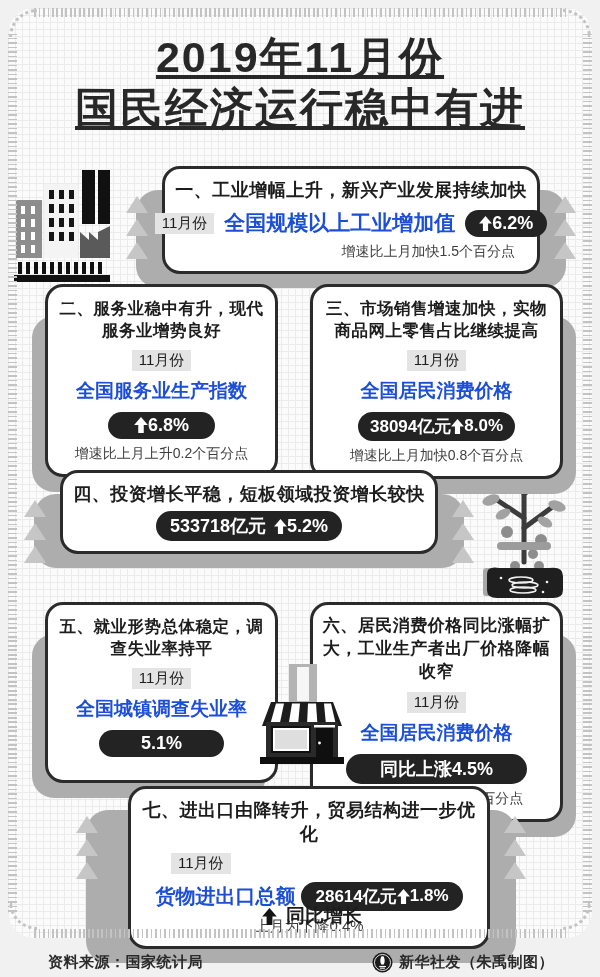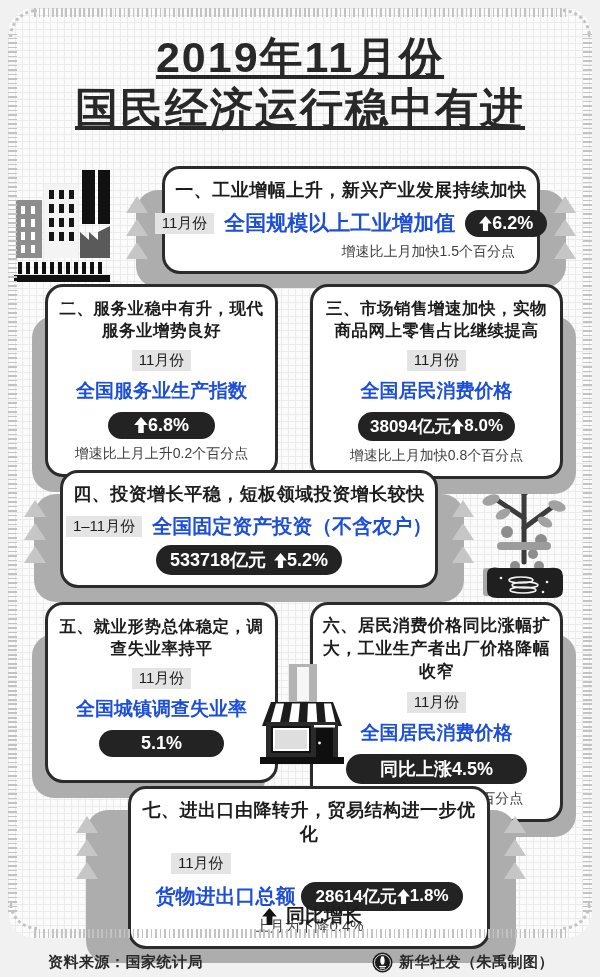--- a/index.html
+++ b/index.html
@@ -251,24 +251,20 @@
         <span class="tri"></span>
         <span class="tri"></span>
       </div>
     <div class="tris right">
         <span class="tri"></span>
         <span class="tri"></span>
         <span class="tri"></span>
       </div>
     <div class="card">
       <div class="heading">四、投资增长平稳，短板领域投资增长较快</div>
-      <div class="row">
-        <span class="tag">1–11月份</span>
-        <span class="metric">全国固定资产投资（不含农户）</span>
-      </div>
       <div class="row" style="margin-top:5px;">
         <span class="pill">
           <span>533718亿元</span>
           <svg width="13" height="15" viewBox="0 0 12 14" style="margin-left:8px;">
               <path d="M6,0 L12,7 L8.4,7 L8.4,14 L3.6,14 L3.6,7 L0,7 Z" fill="#ffffff"></path>
             </svg>
           <span>5.2%</span>
         </span>
       </div>
     </div>

